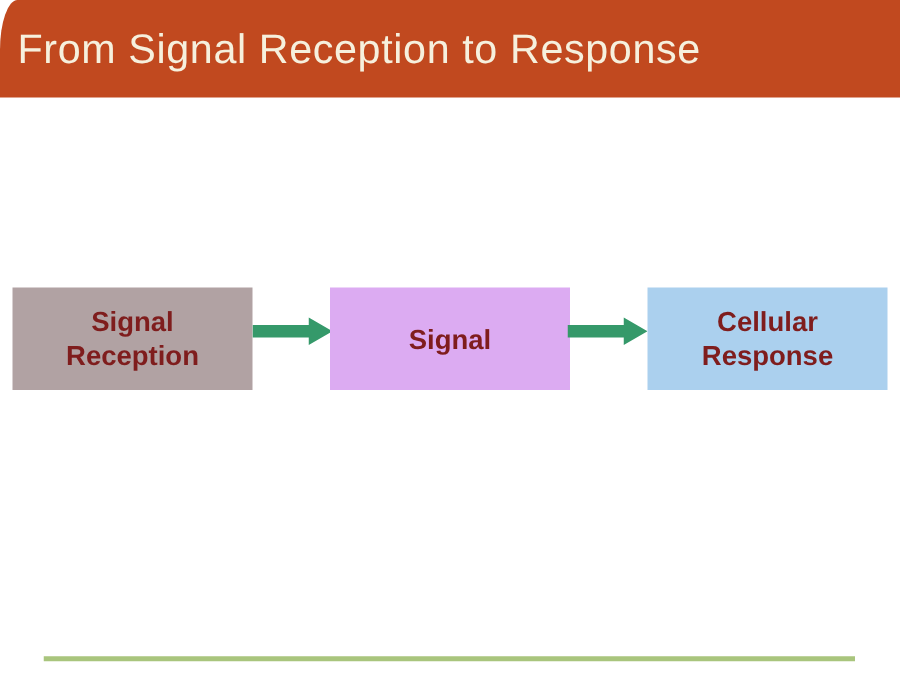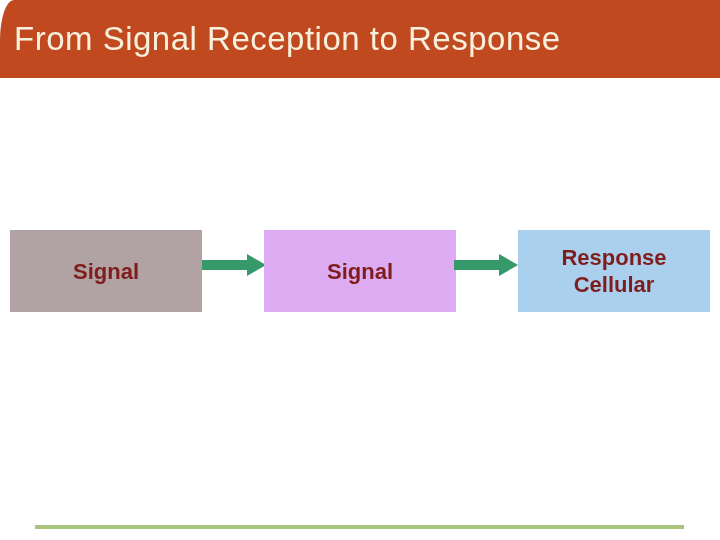--- a/index.html
+++ b/index.html
@@ -69,38 +69,39 @@
 <body>
 
 <div class="slide">
 
   <div class="header" style="background: rgb(193, 73, 31);">
     <div class="title">From Signal Reception to Response</div>
   </div>
 
   <div class="box box-reception" style="background: rgb(177, 162, 163);">
     <span>Signal</span>
+    <span>Reception</span>
   </div>
 
   <div class="arrow arrow-1">
     <svg viewBox="0 0 64 28" width="64" height="28">
       <polygon points="0,9 45,9 45,3 64,14 45,25 45,19 0,19" fill="#35996a"></polygon>
     </svg>
   </div>
 
   <div class="box box-transduction" style="background: rgb(220, 171, 242);">
     <span>Signal</span>
   </div>
 
   <div class="arrow arrow-2">
     <svg viewBox="0 0 64 28" width="64" height="28">
       <polygon points="0,9 45,9 45,3 64,14 45,25 45,19 0,19" fill="#35996a"></polygon>
     </svg>
   </div>
 
   <div class="box box-response" style="background: rgb(171, 208, 238);">
+    <span>Cellular</span>
     <span>Response</span>
-    <span>Cellular</span>
   </div>
 
   <div class="footer-line" style="background: rgb(169, 197, 125);"></div>
 
 </div>
 
 </body></html>

